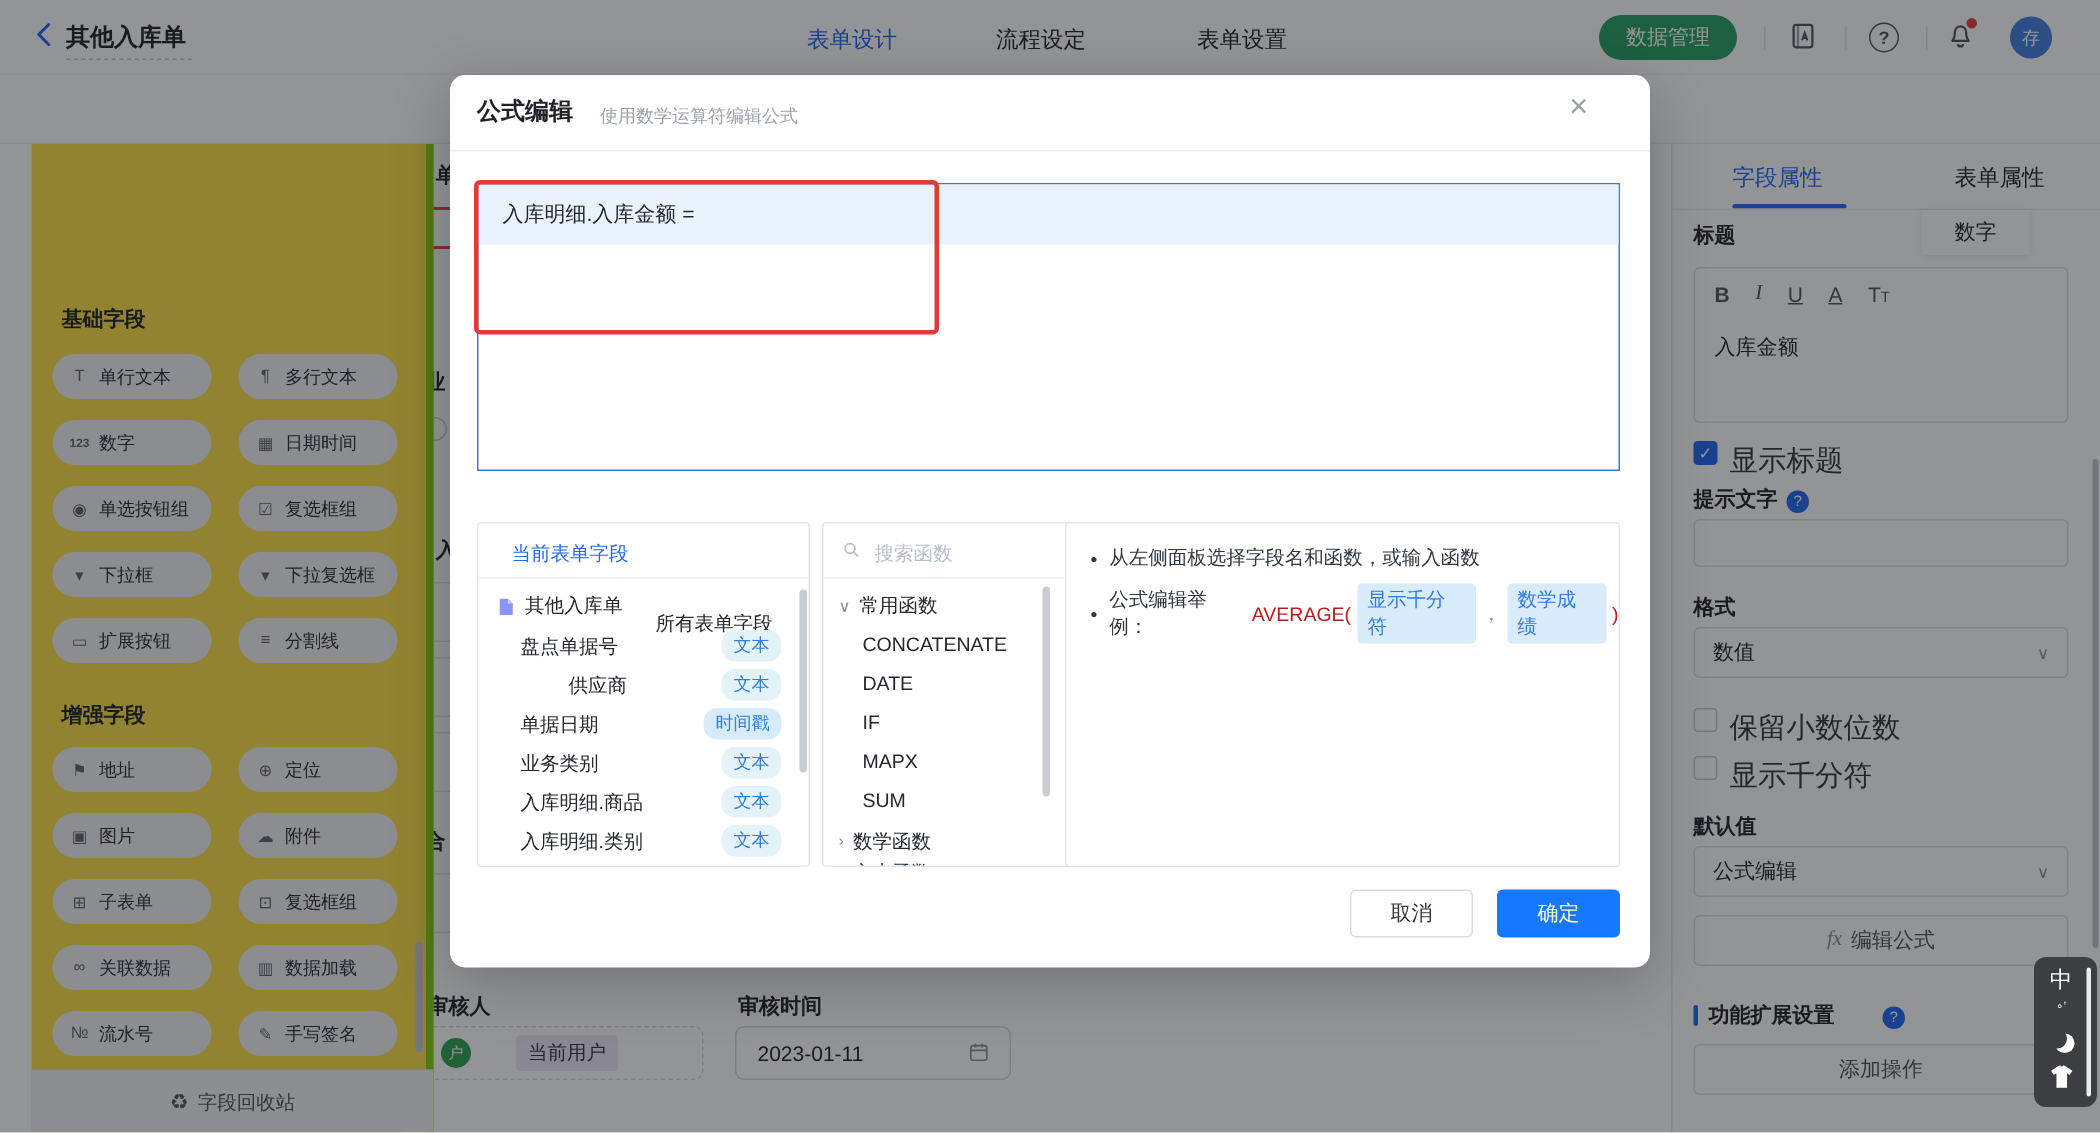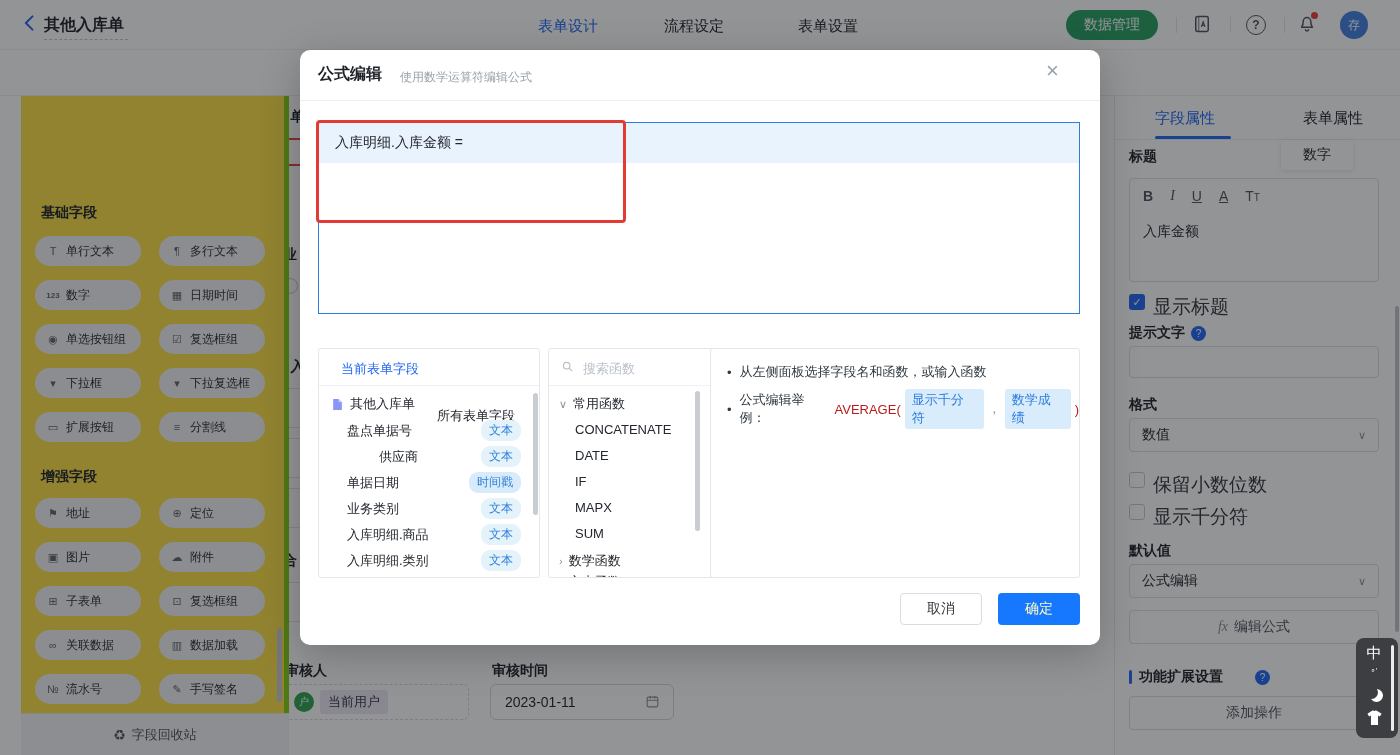--- a/index.html
+++ b/index.html
@@ -30,21 +30,21 @@
   .fl{color:#2a2f36;font-size:12px;white-space:nowrap;}
   .recycle-bar{position:absolute;left:0;top:617px;width:268px;height:42px;background:#f3f4f6;border-top:1px solid #e6e8eb;display:flex;align-items:center;justify-content:center;gap:6px;color:#50565e;font-size:13px;box-sizing:border-box;}
   .scroll-thumb{position:absolute;background:#c8cbd0;border-radius:3px;}
   
   .canvas{position:absolute;left:268px;top:96px;width:846px;height:659px;background:#fff;}
   .cv-label{position:absolute;font-size:14px;font-weight:600;color:#1f2329;}
   .req{color:#e8403a;margin-right:2px;}
   .cv-input{position:absolute;border:1px solid #e2e4e8;border-radius:6px;background:#fff;box-sizing:border-box;}
   .tagbox{position:absolute;border:1px dashed #d4d7dc;border-radius:6px;box-sizing:border-box;display:flex;align-items:center;padding-left:10px;gap:6px;background:#fff;}
   .mini-avatar{width:20px;height:20px;border-radius:50%;background:#2ea44f;color:#fff;font-size:10px;display:flex;align-items:center;justify-content:center;flex:none;}
-  .user-tag{background:#edeaf6;border-radius:3px;padding:3px 8px;font-size:13px;color:#33384a;}
+  .user-tag{background:#edeaf6;border-radius:3px;padding:3px 8px;font-size:13px;color:#33384a;margin-left:24px;}
   
   .sidebar-right{position:absolute;left:1114px;top:96px;width:286px;height:659px;background:#fff;border-left:1px solid #e8eaed;box-sizing:border-box;}
   .rp-tab{position:absolute;top:13px;font-size:15px;cursor:pointer;}
   .rp-underline{position:absolute;left:40px;top:40px;width:76px;height:3px;background:#2468f2;border-radius:2px;}
   .rp-divider{position:absolute;left:0;top:43px;width:286px;height:1px;background:#ebedf0;}
   .rp-label{position:absolute;font-size:14px;font-weight:600;color:#1f2329;}
   .rp-chip{position:absolute;left:166px;top:44px;width:72px;height:30px;background:#fff;box-shadow:0 1px 5px rgba(0,0,0,.10);display:flex;align-items:center;justify-content:center;font-size:14px;}
   .rp-box{position:absolute;border:1px solid #dcdfe3;border-radius:4px;box-sizing:border-box;background:#fff;}
   .rt-icons{display:flex;gap:17px;align-items:center;padding:9px 0 0 13px;color:#50565e;font-size:14px;}
   .checkbox{position:absolute;width:16px;height:16px;border-radius:3px;box-sizing:border-box;}

